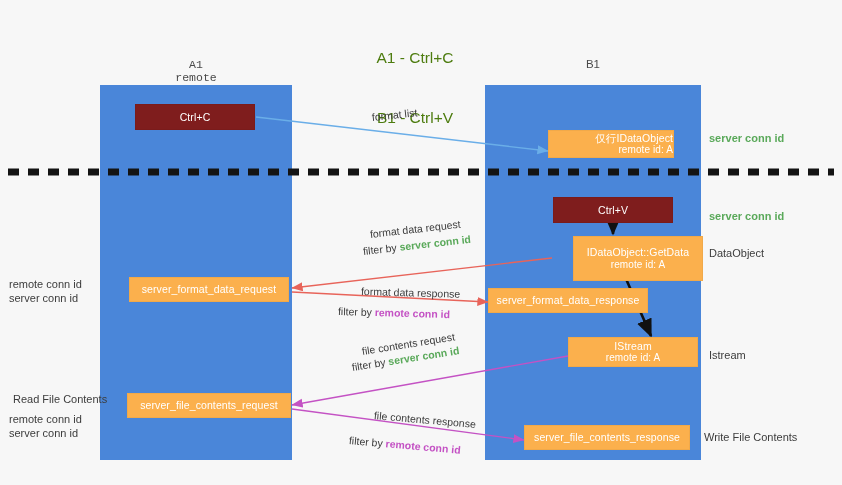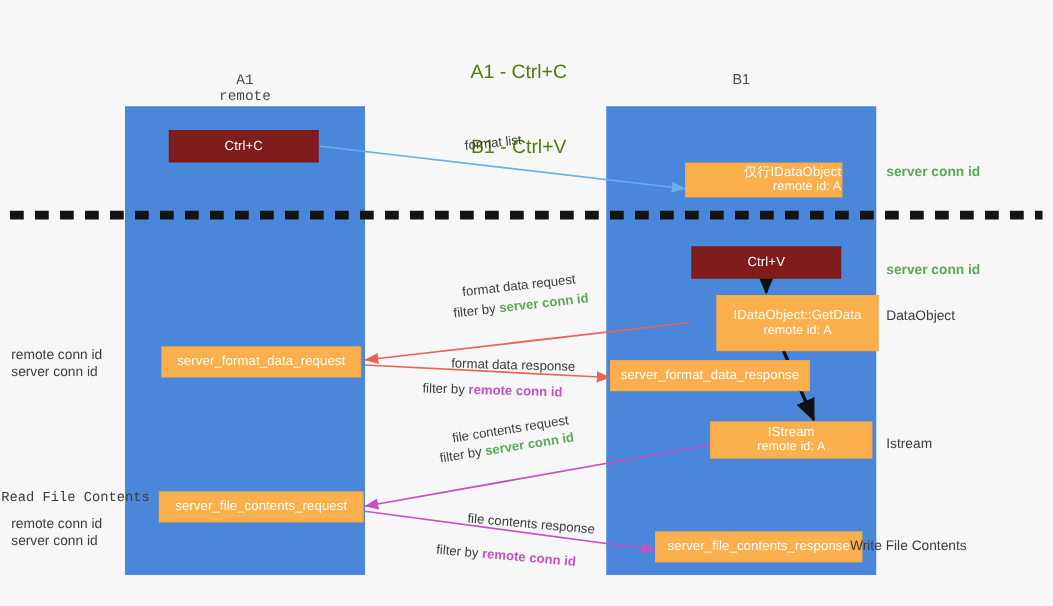--- a/index.html
+++ b/index.html
@@ -189,30 +189,30 @@
   </div>
   <div class="abs ann green" style="left:709px;top:210px;">
     <span>server conn id</span>
   </div>
   <div class="abs ann plain" style="left:709px;top:231px;margin-top:16px;">
     <span>DataObject</span>
   </div>
   <div class="abs ann plain" style="left:709px;top:349px;">
     <span>Istream</span>
   </div>
-  <div class="abs ann plain" style="left:680px;top:431px;">
+  <div class="abs ann plain" style="left:704px;top:431px;">
     <span>Write File Contents</span>
   </div>
 
   <div class="abs ann ann-stack" style="left:9px;top:278px;">
     <span class="magenta">remote conn id</span>
     <span class="green">server conn id</span>
   </div>
 
-  <div class="abs ann plain" style="left:1px;top:393px;font-family:Liberation Mono, monospace;">
+  <div class="abs ann plain" style="left:13px;top:393px;">
     <span>Read File Contents</span>
   </div>
   <div class="abs ann ann-stack" style="left:9px;top:413px;">
     <span class="magenta">remote conn id</span>
     <span class="green">server conn id</span>
   </div>
 
 </div>
 
 </body></html>

